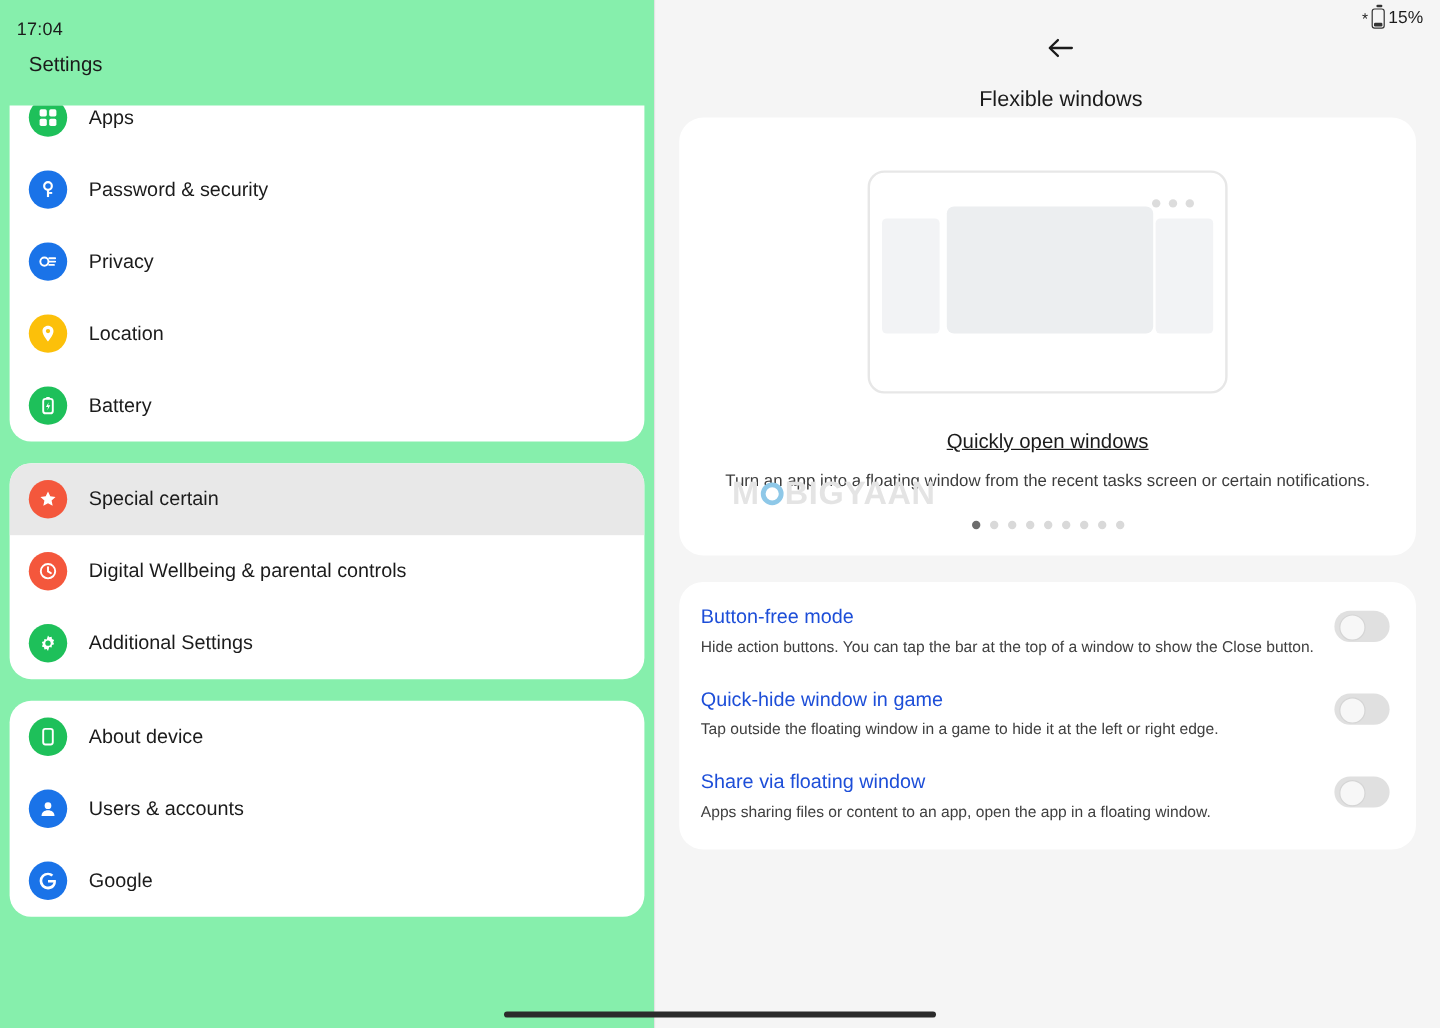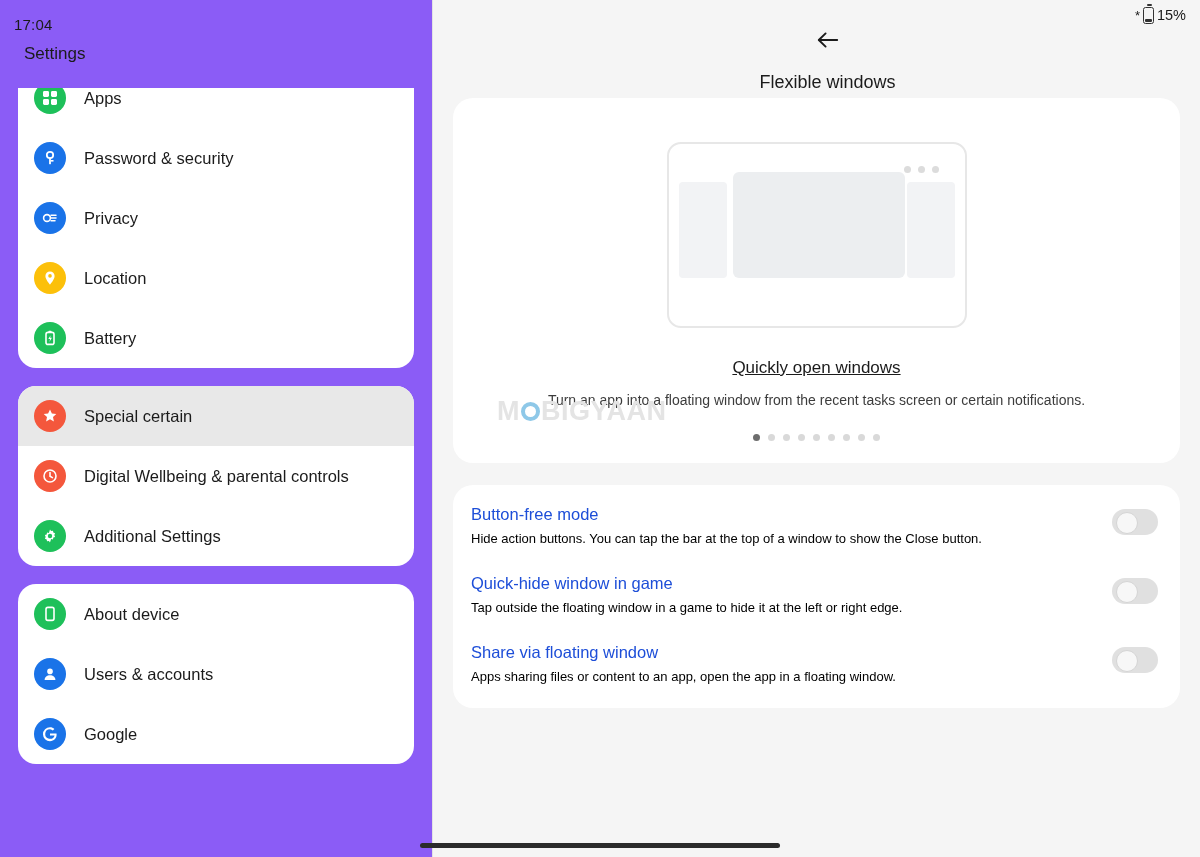--- a/index.html
+++ b/index.html
@@ -38,35 +38,35 @@
     content: ""; position: absolute; top: -3.4px; left: 2.6px;
     width: 5px; height: 2.2px; background: #333; border-radius: 1px;
   }
   .batt:after {
     content: ""; position: absolute; bottom: 1px; left: 1px; right: 1px;
     height: 3px; background: #333; border-radius: 1px;
   }
 
   
   .left {
-    width: 433px; height: 857px;
-    background: #8b5cf6;
+    width: 546px; height: 857px;
+    background: #86efac;
     position: relative;
     padding-top: 30px;
     border-right: 1px solid #e2e2e2;
   }
   .left-title {
     font-size: 17px; color: #1b1b1b;
     padding: 14px 0 12px 24px;
     font-weight: 400;
   }
   .left-scroll {
     position: absolute;
     top: 88px; left: 0; right: 0; bottom: 0;
-    padding: 0 18px;
+    padding: 0 8px;
     overflow: hidden;
   }
   .card {
     background: #ffffff;
     border-radius: 18px;
     margin-bottom: 18px;
     overflow: hidden;
   }
   .card.top { border-radius: 0 0 18px 18px; margin-top: -28px; padding-top: 8px; }
   .row {
@@ -169,21 +169,21 @@
     margin-top: 22px;
     padding: 6px 0 10px 0;
   }
   .setting-row {
     display: flex; align-items: flex-start;
     padding: 14px 22px 12px 18px;
     gap: 14px;
   }
   .setting-text { flex: 1; }
   .setting-title { font-size: 16.5px; color: #1d4ed8; }
-  .setting-desc { font-size: 13px; color: #000000; margin-top: 7px; line-height: 1.3; }
+  .setting-desc { font-size: 13px; color: #404040; margin-top: 7px; line-height: 1.3; }
   .toggle {
     flex: 0 0 46px;
     width: 46px; height: 26px; border-radius: 13px;
     background: #e0e0e0; position: relative;
     margin-top: 4px; cursor: pointer;
   }
   .toggle:after {
     content: ""; position: absolute; top: 3px; left: 4px;
     width: 20px; height: 20px; border-radius: 50%;
     background: #f7f7f7; border: 1px solid #d5d5d5;

